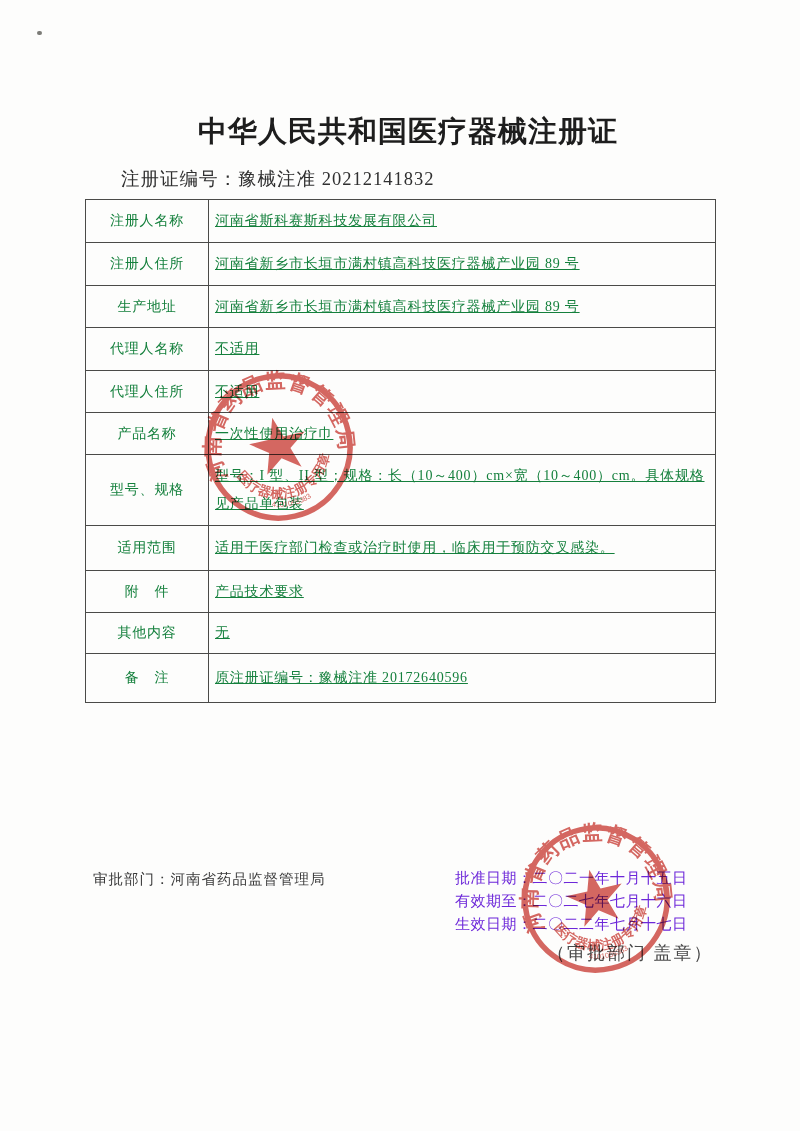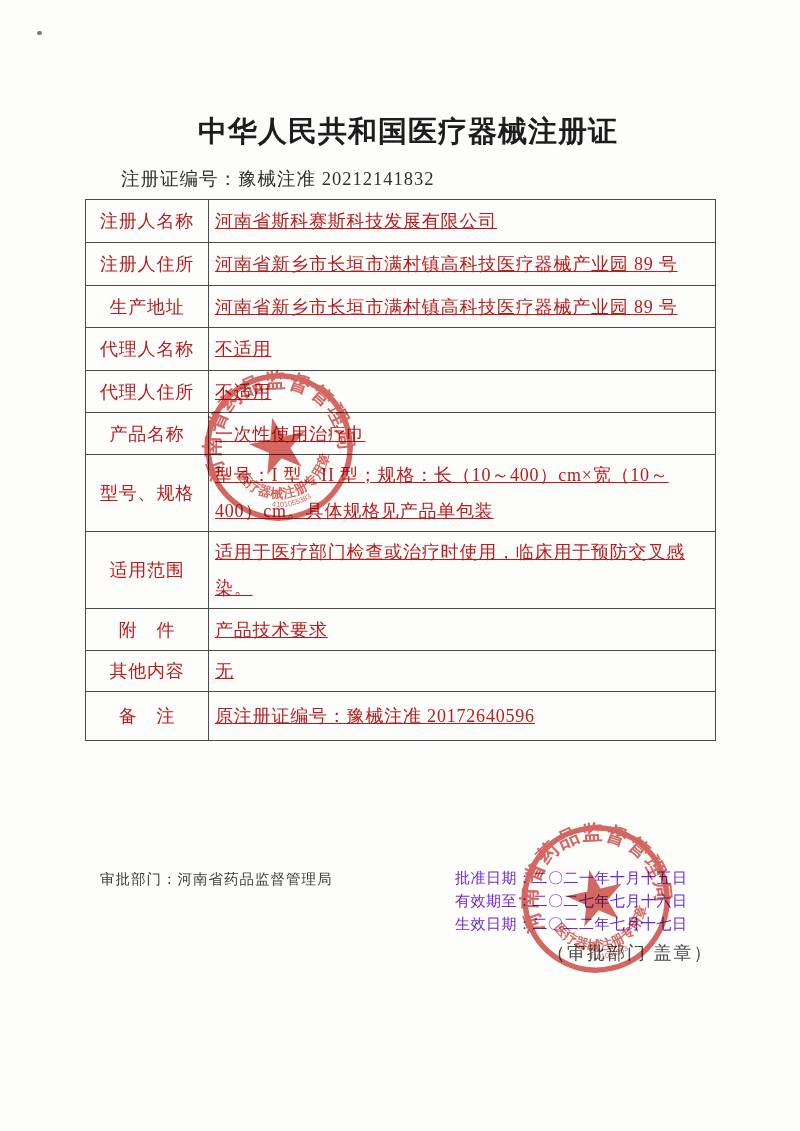--- a/index.html
+++ b/index.html
@@ -11,27 +11,27 @@
   .title{
     position:absolute;top:104px;left:0;width:100%;margin:8px;text-align:center;
     font-family:"Liberation Sans","DejaVu Sans",sans-serif;
     font-size:29px;font-weight:bold;letter-spacing:1px;color:#1d1d1d;
   }
   .regline{position:absolute;left:121px;top:166px;font-size:18.5px;letter-spacing:1px;color:#303030;}
   table.cert{
     position:absolute;left:85px;top:199px;width:631px;border-collapse:collapse;table-layout:fixed;
   }
   table.cert td{
-    border:1px solid #4a4a48;font-size:18px;letter-spacing:0.8px;line-height:2.0;color:#b91c1c;
+    border:1px solid #4a4a48;font-size:14px;letter-spacing:0.8px;line-height:2.0;color:#15803d;
     padding:2px 6px;vertical-align:middle;
   }
   td.lbl{width:110px;text-align:center;padding:2px 2px;}
   td.val{padding-left:13px;padding-right:14px;text-decoration:underline;}
   td.val.top{vertical-align:top;padding-top:44px;}
-  .footline{position:absolute;left:100px;top:870px;font-size:14.5px;letter-spacing:1px;color:#3a3a3a;}
+  .footline{position:absolute;left:93px;top:870px;font-size:14.5px;letter-spacing:1px;color:#3a3a3a;}
   .dates{position:absolute;left:455px;top:867px;font-size:15px;letter-spacing:0.5px;color:#6d28d9;line-height:23px;}
   .sealnote{position:absolute;left:547px;top:941px;font-size:18px;letter-spacing:2px;color:#4a4a4a;}
   .stamp{position:absolute;mix-blend-mode:multiply;opacity:0.86;}
   .stamp text{font-family:"Liberation Sans","DejaVu Sans",sans-serif;fill:#cf4f48;}
 </style>
 </head>
 <body>
 
 <div class="page">
 

